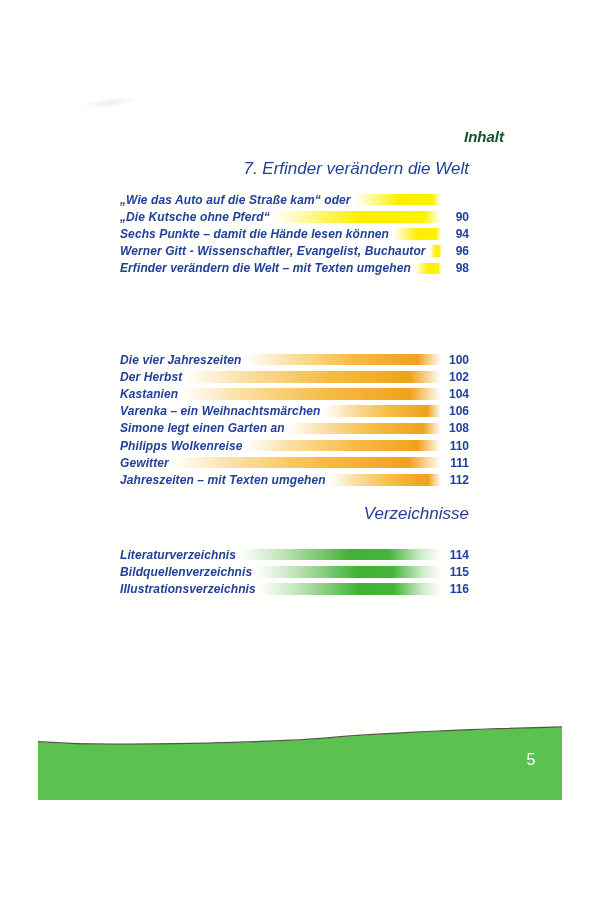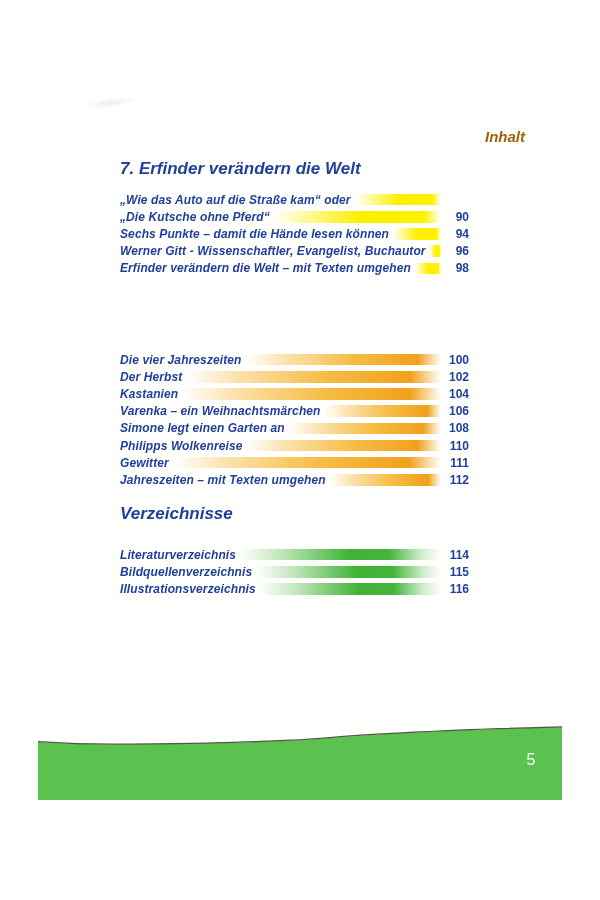--- a/index.html
+++ b/index.html
@@ -5,29 +5,29 @@
   html,body { margin:0; padding:0; background:#e8e8e8; }
   .page {
     position:relative;
     width:600px; height:900px;
     background:#fffffe;
     overflow:hidden;
     font-family:"Liberation Sans", sans-serif;
   }
 
   .inhalt {
-    position:absolute; top:128px; right:75px;
+    position:absolute; top:128px; right:96px;
     font-style:italic; font-weight:700; font-size:15px;
-    color:#a16207;
+    color:#14532d;
   }
 
   .section { position:absolute; left:120px; width:349px; }
   .section-title {
-    font-style:italic; font-weight:700; font-size:17px;
-    color:#21409a; white-space:nowrap;
+    font-style:italic; font-weight:400; font-size:17px;
+    color:#21409a; white-space:nowrap;text-align:right;
   }
   .entries { position:absolute; left:120px; width:349px; }
 
   .toc-row { display:flex; align-items:center; height:17.2px; }
   .toc-label {
     font-style:italic; font-weight:700; font-size:12px;
     color:#21409a; white-space:nowrap; flex:0 0 auto;
     letter-spacing:0.1px;
   }
   .toc-bar { flex:1 1 auto; height:11.5px; margin-left:4px; margin-right:2px; border-radius:1px; }

